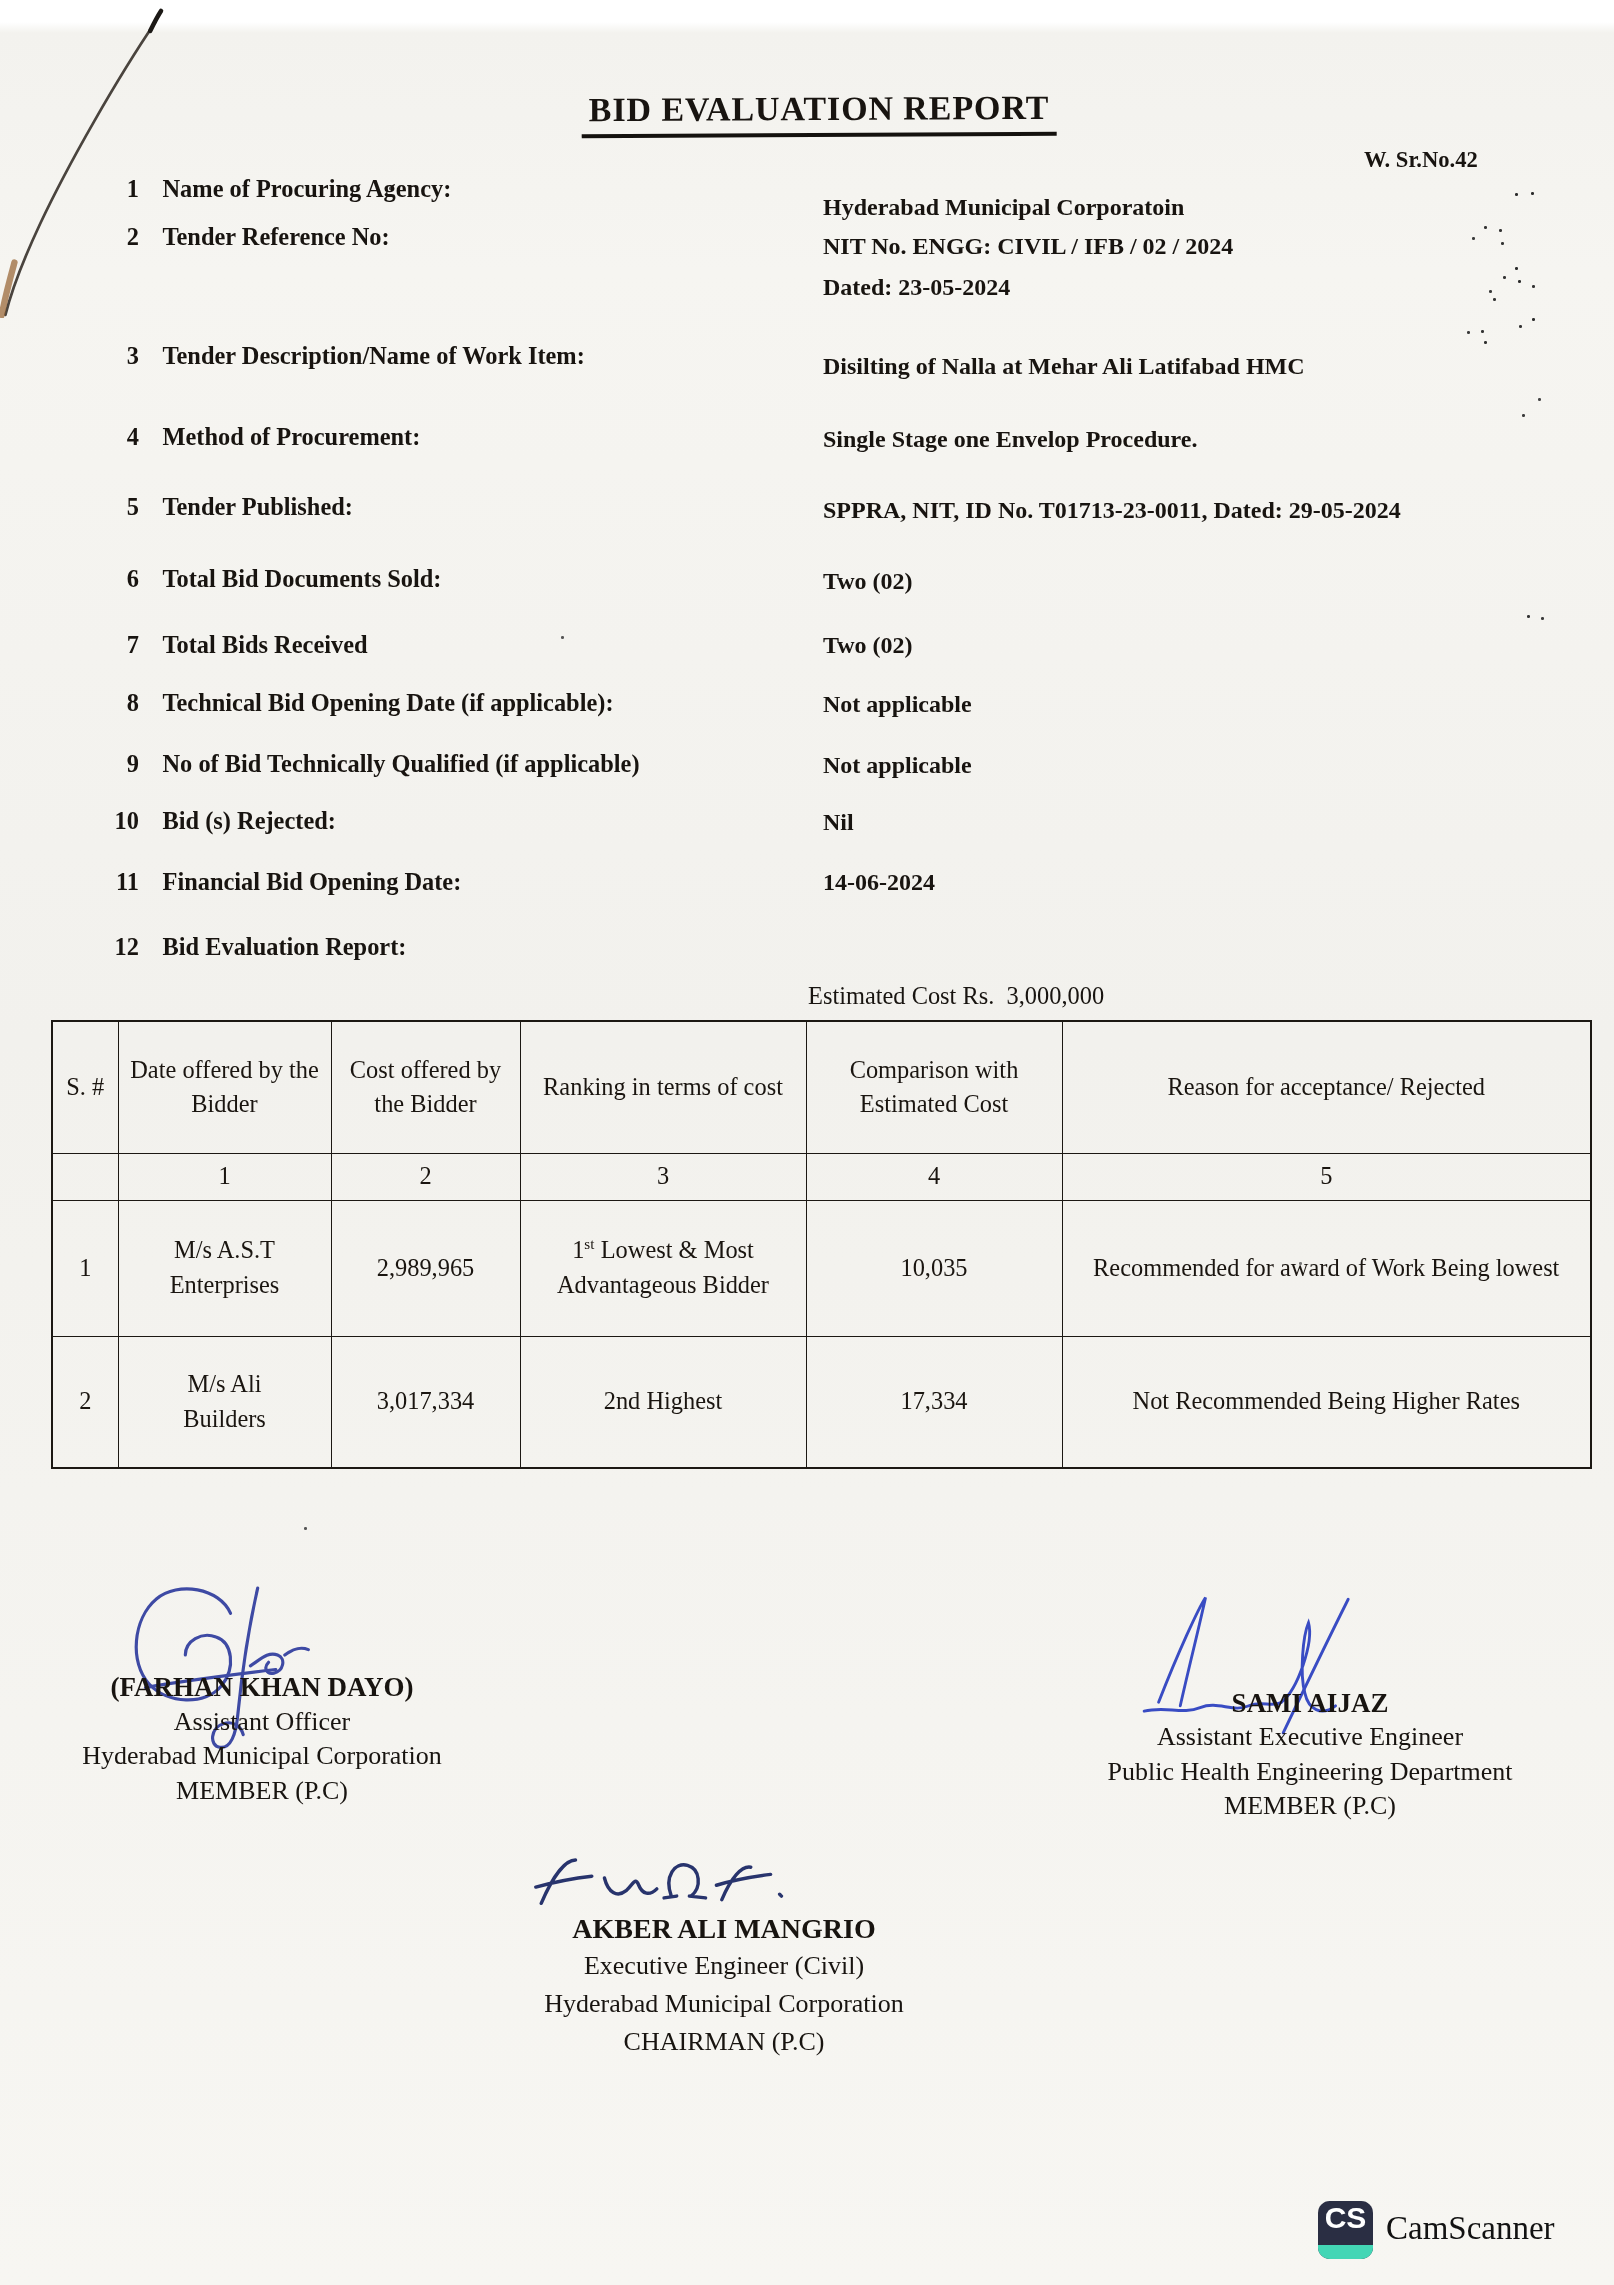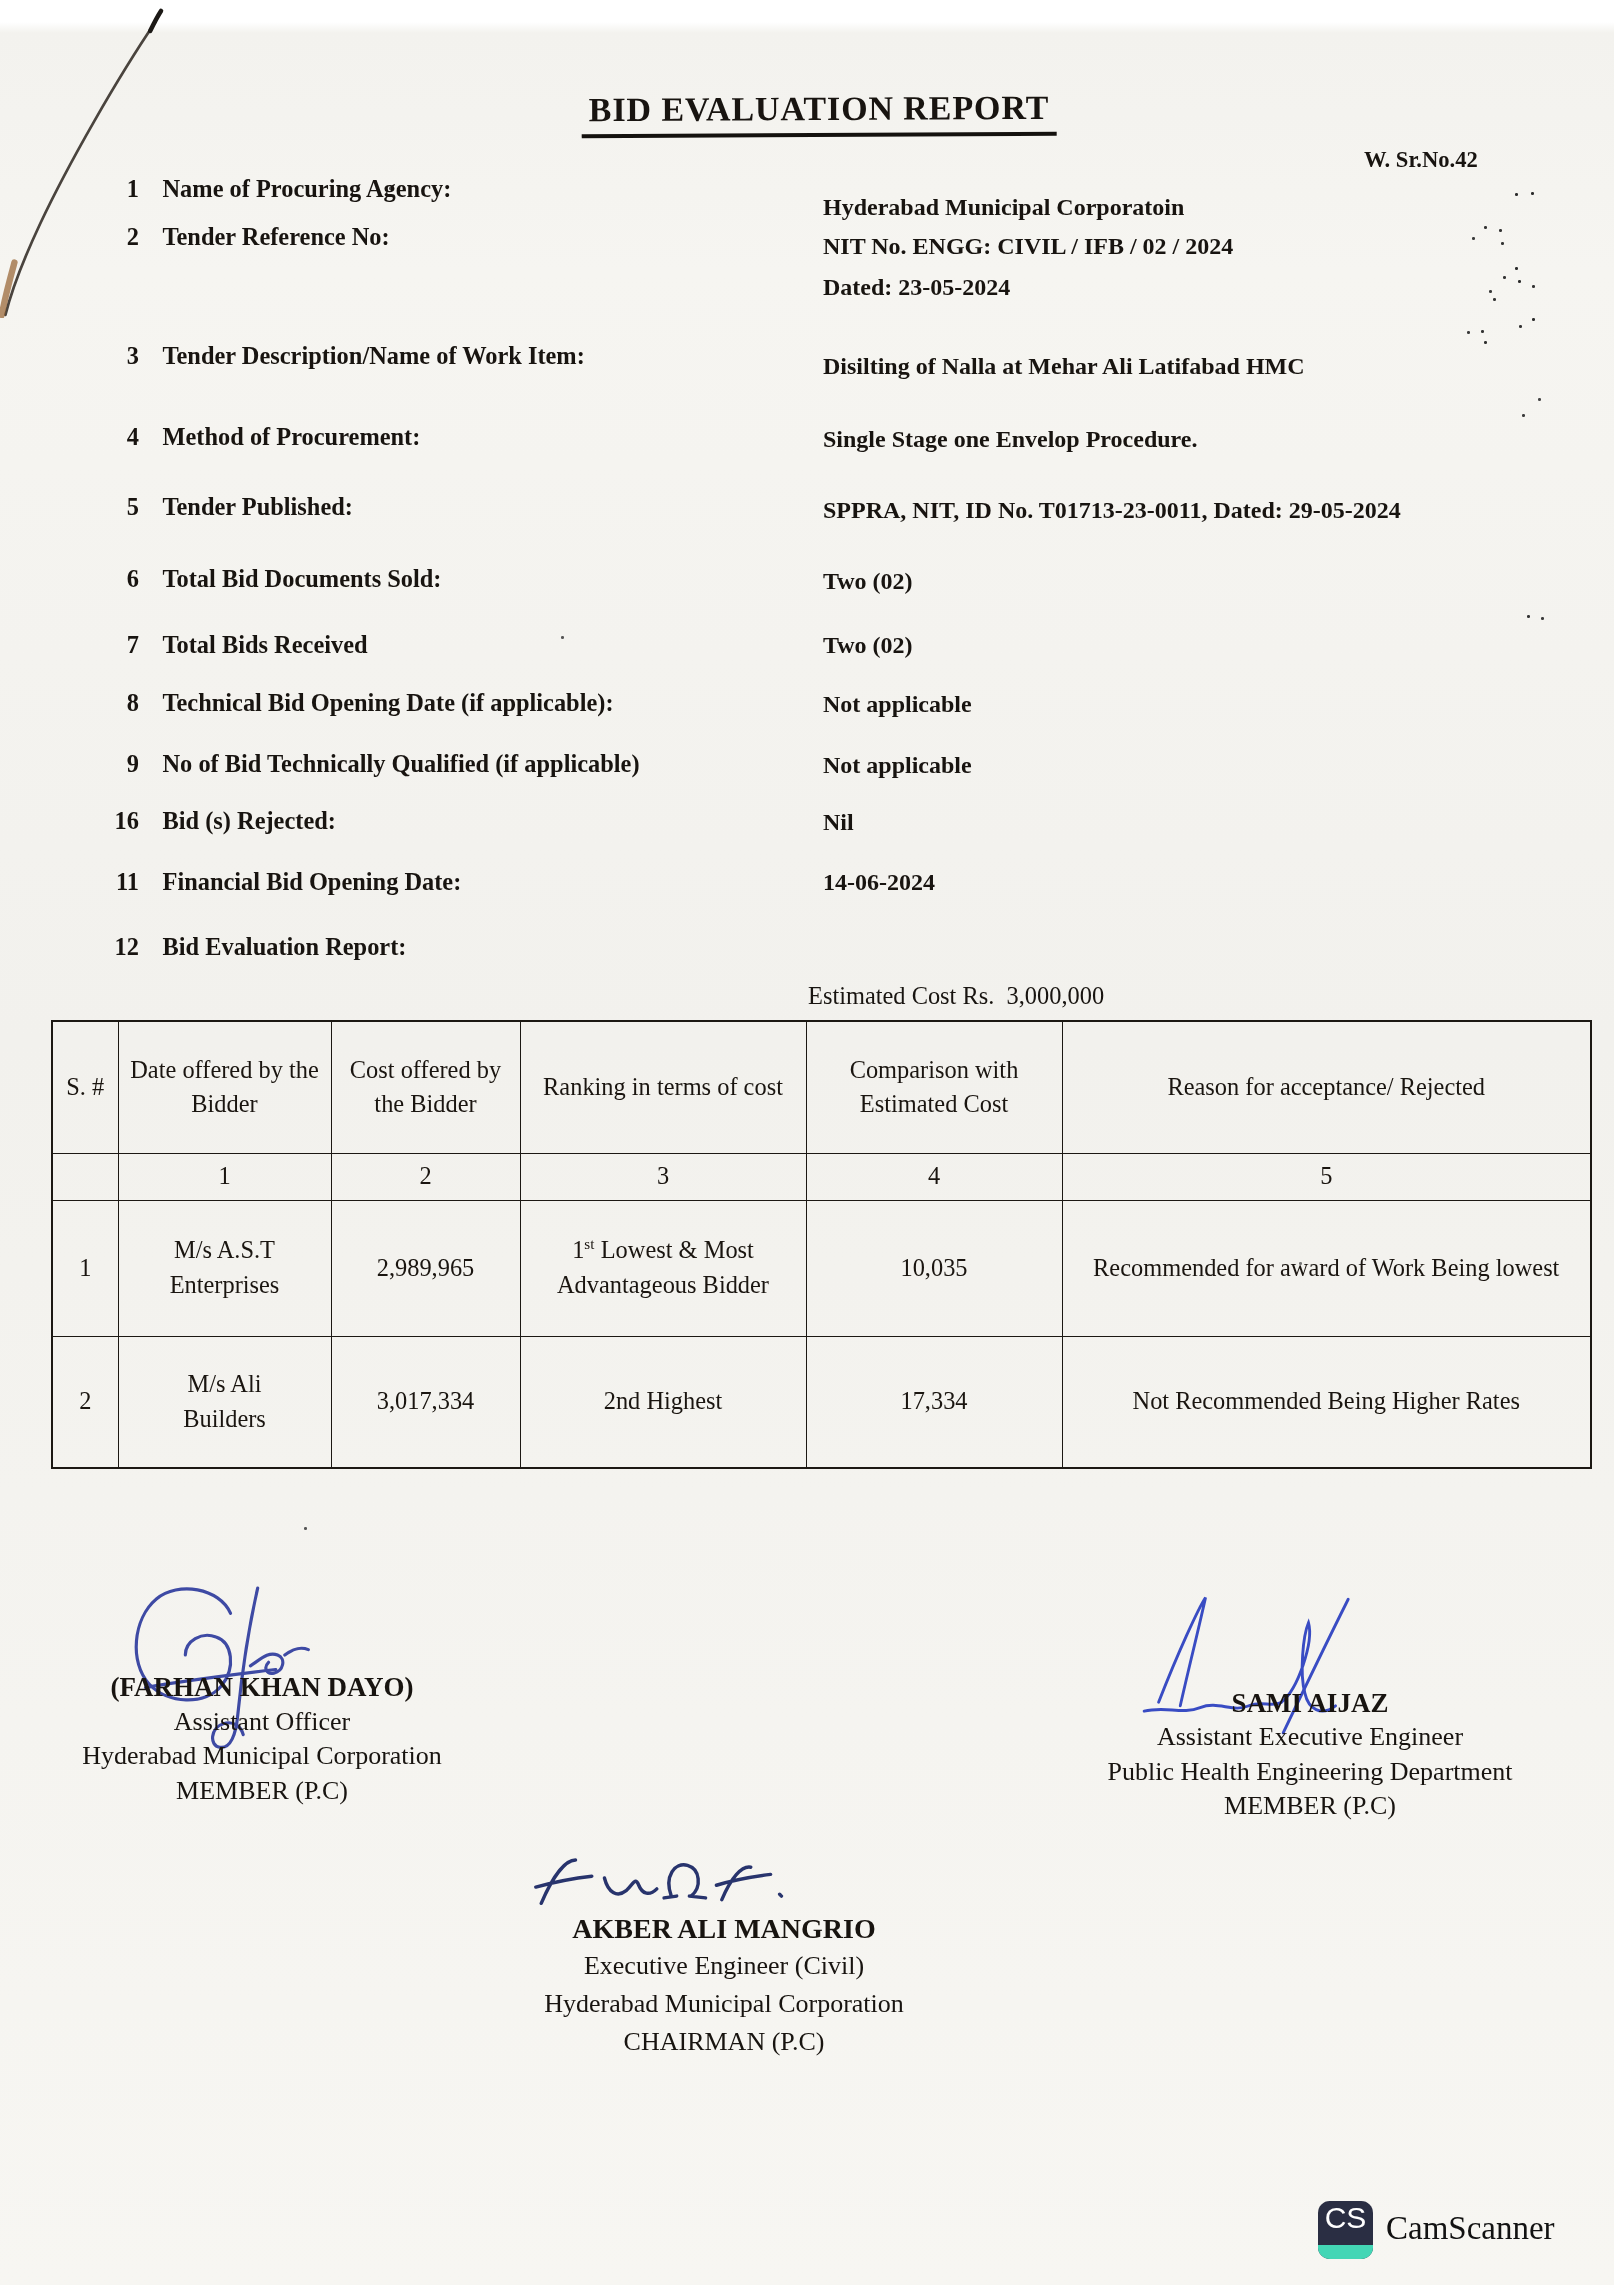--- a/index.html
+++ b/index.html
@@ -58,21 +58,21 @@
   td.cell-rank sup{font-size:0.62em;line-height:0;}
   .rank-rest{margin-left:6.3px;}
   .sigline{position:absolute;text-align:center;font-size:26px;white-space:nowrap;transform:translateX(-50%);}
   .signame{font-weight:700;font-size:27px;}
   .sig-svg{position:absolute;}
   .cs-icon{
     position:absolute;left:1318px;top:2201px;width:55px;height:58px;border-radius:11.8px;
     overflow:hidden;
   }
   .cs-icon .cs-top{position:absolute;inset:0;display:flex;align-items:center;justify-content:center;
-    font-family:"Liberation Sans","DejaVu Sans",sans-serif;font-weight:400;font-size:30px;color:#ffffff;
+    font-family:"Liberation Sans","DejaVu Sans",sans-serif;font-weight:700;font-size:30px;color:#ffffff;
     padding-bottom:25px;box-sizing:border-box;}
   .cs-icon .cs-strip{position:absolute;left:0;right:0;bottom:0;height:13.6px;}
   .cs-label{position:absolute;left:1386px;top:2210px;font-size:33px;color:#121212;white-space:nowrap;}
 </style>
 </head>
 <body>
 
 <div class="page">
 
   <svg class="corner-artifact" width="199" height="344" viewBox="0 0 220 380">
@@ -134,21 +134,21 @@
     </div>
   <div class="val" style="top:691px">Not applicable</div>
 
   <div class="item" style="top:750px">
       <span class="num">9</span>
       <span class="lbl">No of Bid Technically Qualified (if applicable)</span>
     </div>
   <div class="val" style="top:752px">Not applicable</div>
 
   <div class="item" style="top:807px">
-      <span class="num">16</span>
+      <span class="num">10</span>
       <span class="lbl">Bid (s) Rejected:</span>
     </div>
   <div class="val" style="top:809px">Nil</div>
 
   <div class="item" style="top:868px">
       <span class="num">11</span>
       <span class="lbl">Financial Bid Opening Date:</span>
     </div>
   <div class="val" style="top:869px">14-06-2024</div>
 

